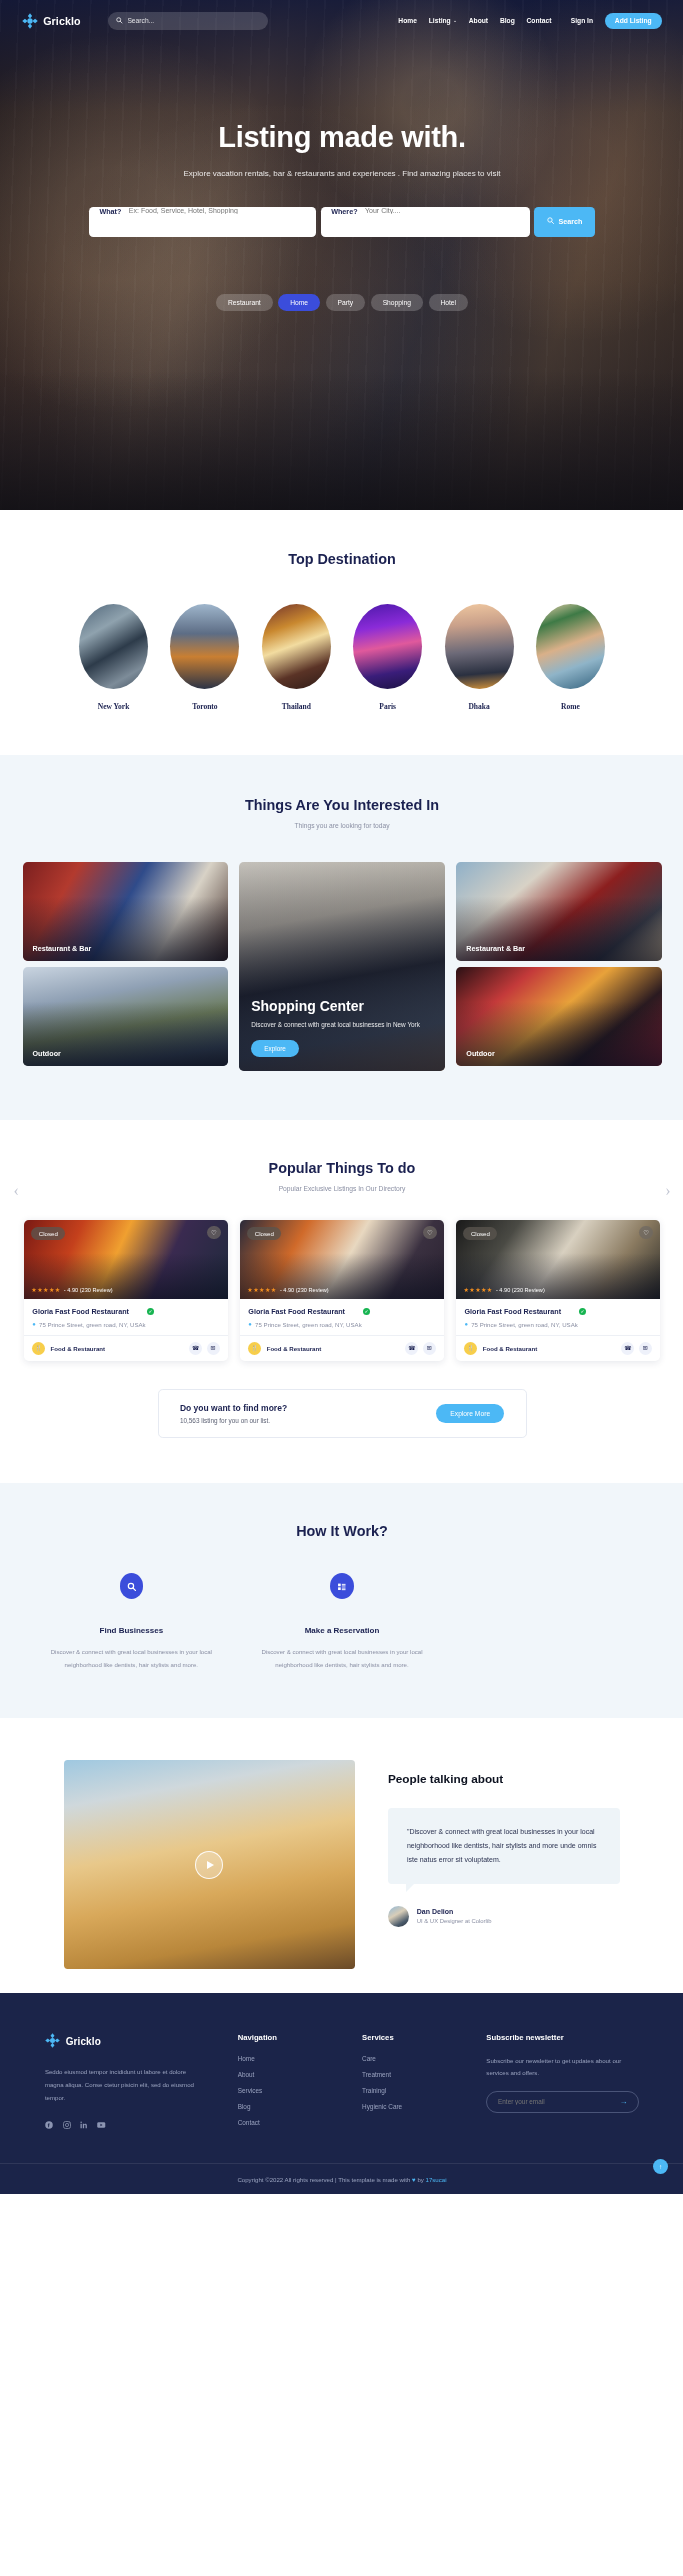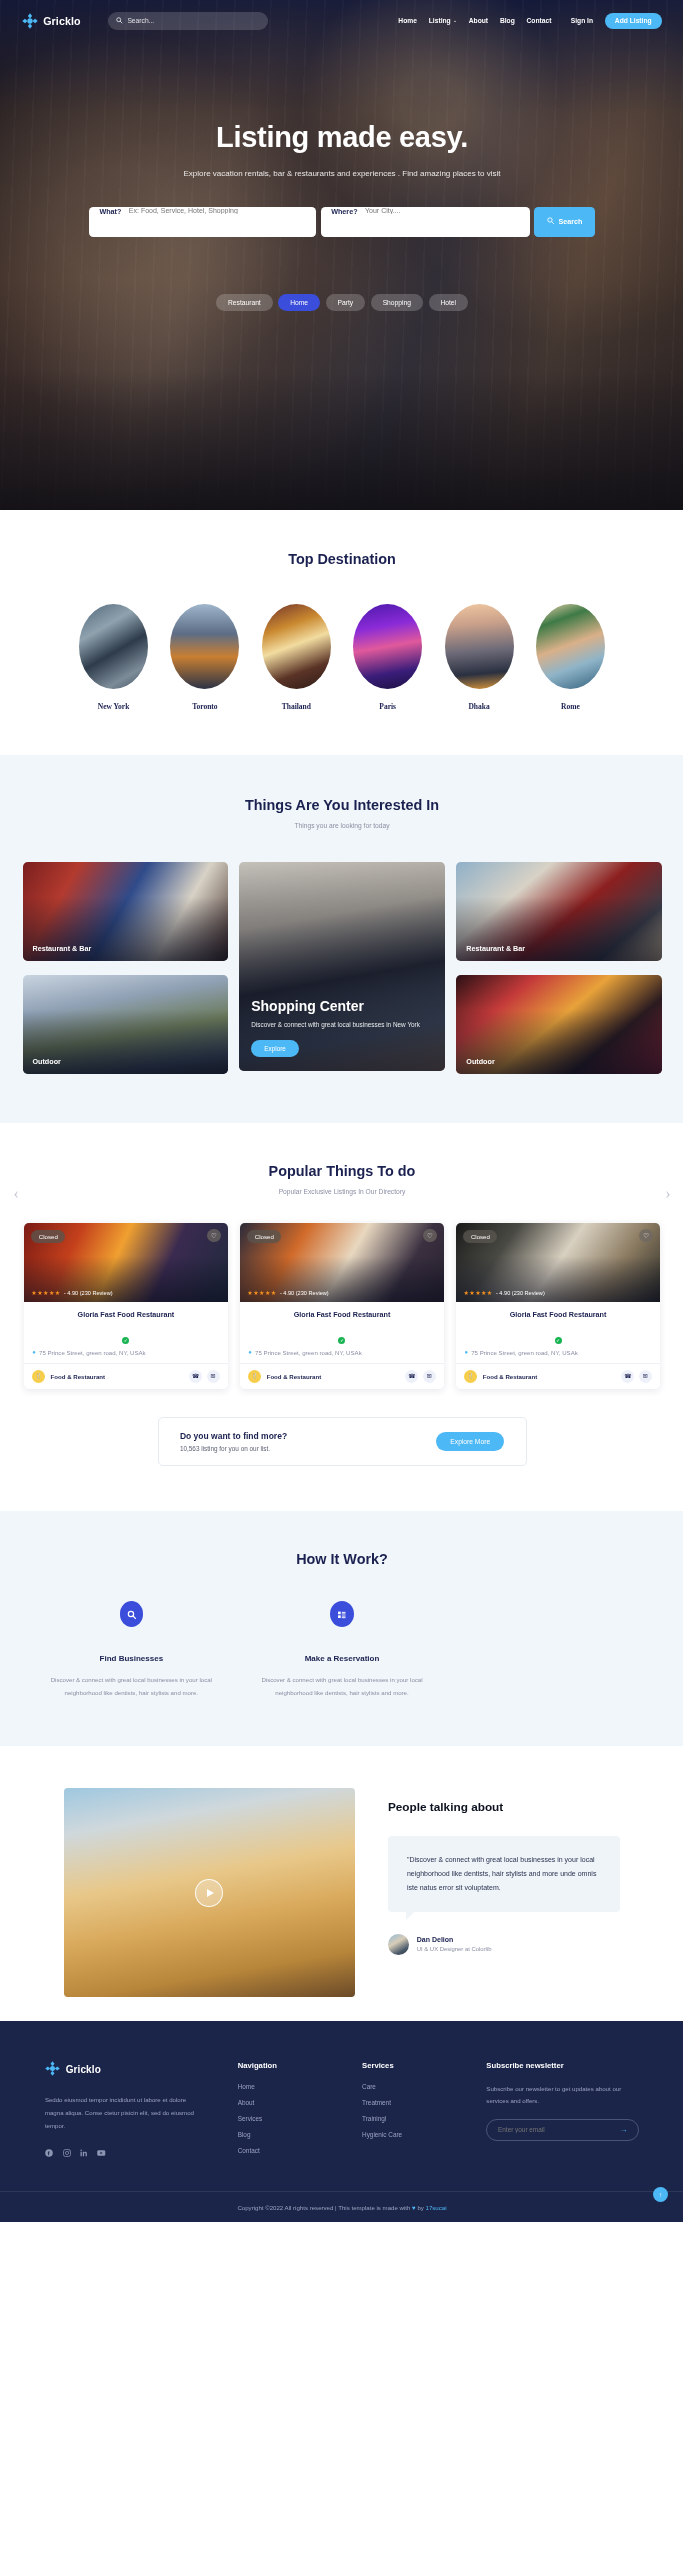--- a/index.html
+++ b/index.html
@@ -124,21 +124,21 @@
   .d3{background:linear-gradient(170deg,#4b18a8 0%,#8a2bd8 28%,#e0599c 50%,#3a1d7a 78%,#1b1140 100%);}
   .d4{background:linear-gradient(175deg,#f0c8a0 0%,#c9a08a 25%,#6d6a78 55%,#2a3040 80%,#e09a3a 100%);}
   .d5{background:linear-gradient(160deg,#f2d5b0 0%,#3e7a46 22%,#d9b089 48%,#8fb4c8 70%,#2f5e7a 100%);}
 
   
   .interests{background:#f1f6fa;padding:42px 0 49px 0;}
   .int-grid{
     display:grid;grid-template-columns:1fr 1fr 1fr;gap:11.8px;
     max-width:639px;margin:33px auto 0 auto;
   }
-  .int-col{display:flex;flex-direction:column;gap:14px;}
+  .int-col{display:flex;flex-direction:column;gap:6px;}
   .int-card{
     position:relative;border-radius:4.8px;overflow:hidden;cursor:pointer;
     height:99px;
   }
   .int-card.tall{height:209px;}
   .int-card .ov{
     position:absolute;inset:0;
     background:linear-gradient(180deg,rgba(10,14,30,0) 35%,rgba(10,14,30,.72) 100%);
   }
   .int-card.tall .ov{
@@ -197,21 +197,21 @@
     display:flex;align-items:center;justify-content:center;
     color:#fff;font-size:6.4px;cursor:pointer;
   }
   .rating{
     position:absolute;left:7.5px;bottom:5.9px;z-index:3;
     display:flex;align-items:center;gap:3.2px;
   }
   .stars{color:#f5901f;font-size:6.1px;letter-spacing:0.4px;}
   .rate-txt{color:#fff;font-size:5.6px;}
   .card-body{padding:8px 8.5px 7px 8.5px;}
-  .card-title{font-size:7.2px;font-weight:700;color:#1b2150;display:flex;align-items:center;gap:18px;flex-direction:column;}
+  .card-title{font-size:7.2px;font-weight:700;color:#1b2150;display:flex;align-items:center;gap:18px;}
   .verified{
     width:7px;height:7px;border-radius:50%;background:#17b451;
     display:inline-flex;align-items:center;justify-content:center;
     color:#fff;font-size:4.3px;flex:0 0 auto;
   }
   .card-addr{
     margin-top:4.8px;font-size:6.1px;color:#8a8fa3;
     display:flex;align-items:center;gap:3.2px;
   }
   .pin{color:#4cb8f5;font-size:5.9px;}
@@ -386,21 +386,21 @@
           </a>
         <a>
             <span>Contact</span>
           </a>
         <a class="signin">Sign In</a>
         <button class="btn-add">Add Listing</button>
       </div>
     </nav>
 
     <div class="hero-body">
-      <h1 class="hero-title">Listing made easy.</h1>
+      <h1 class="hero-title">Listing made with.</h1>
       <p class="hero-sub">Explore vacation rentals, bar &amp; restaurants and experiences . Find amazing places to visit</p>
 
       <div class="searchbar">
         <div class="sb-field what">
           <span class="sb-label">What?</span>
           <input class="sb-input" placeholder="Ex: Food, Service, Hotel, Shopping" style="">
         </div>
         <div class="sb-field where">
           <span class="sb-label">Where?</span>
           <input class="sb-input" placeholder="Your City...." style="">

